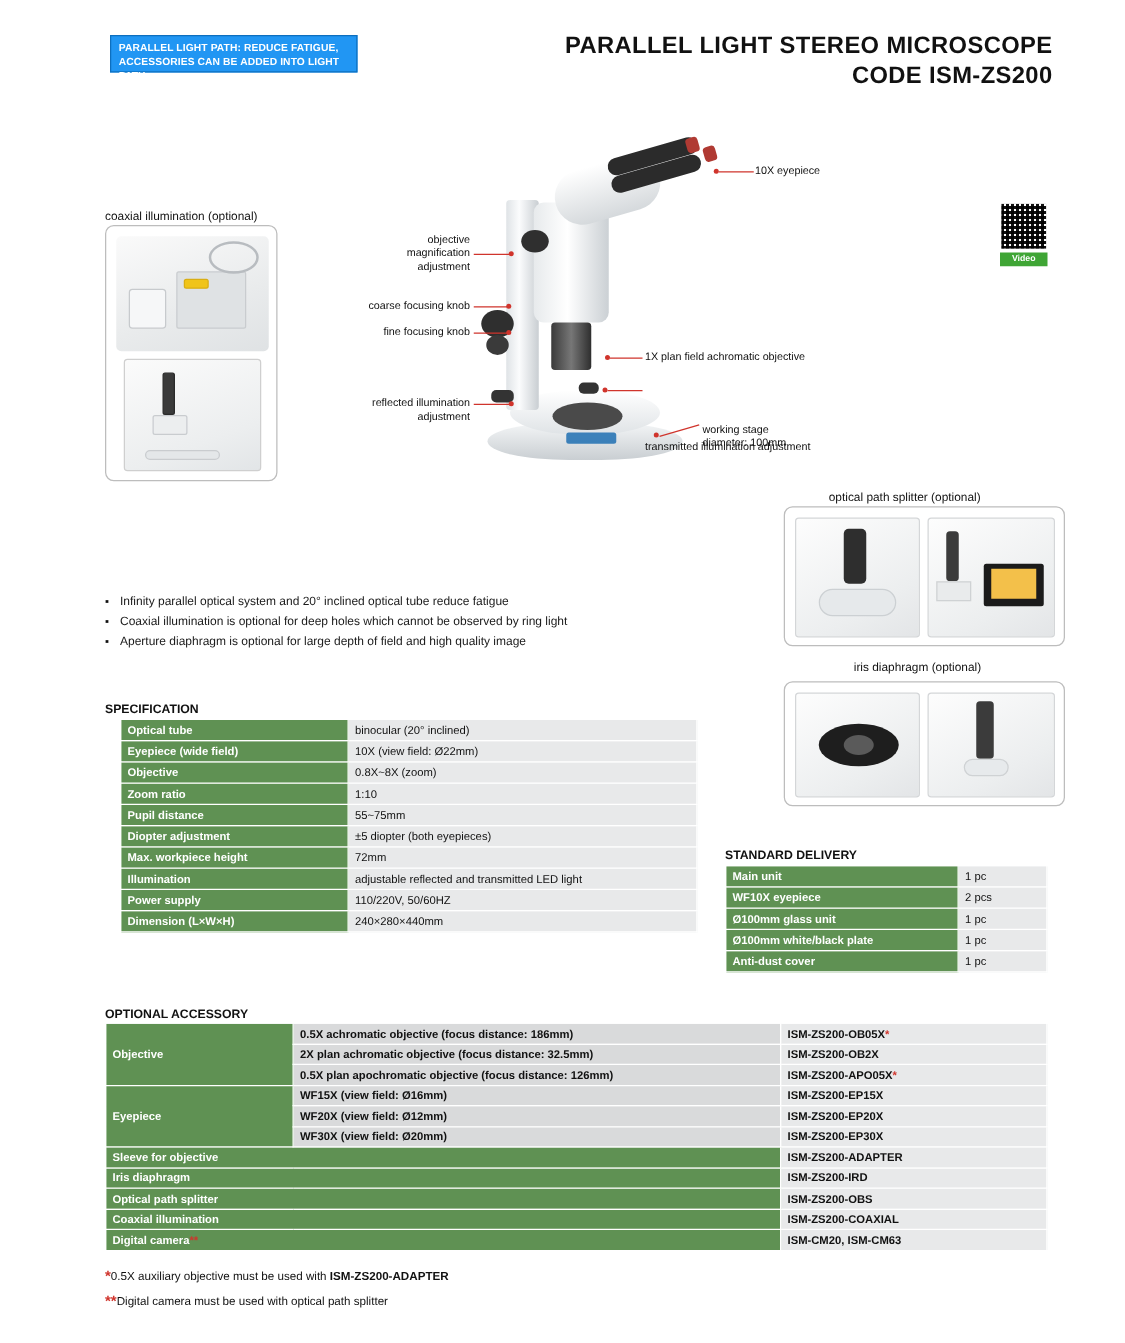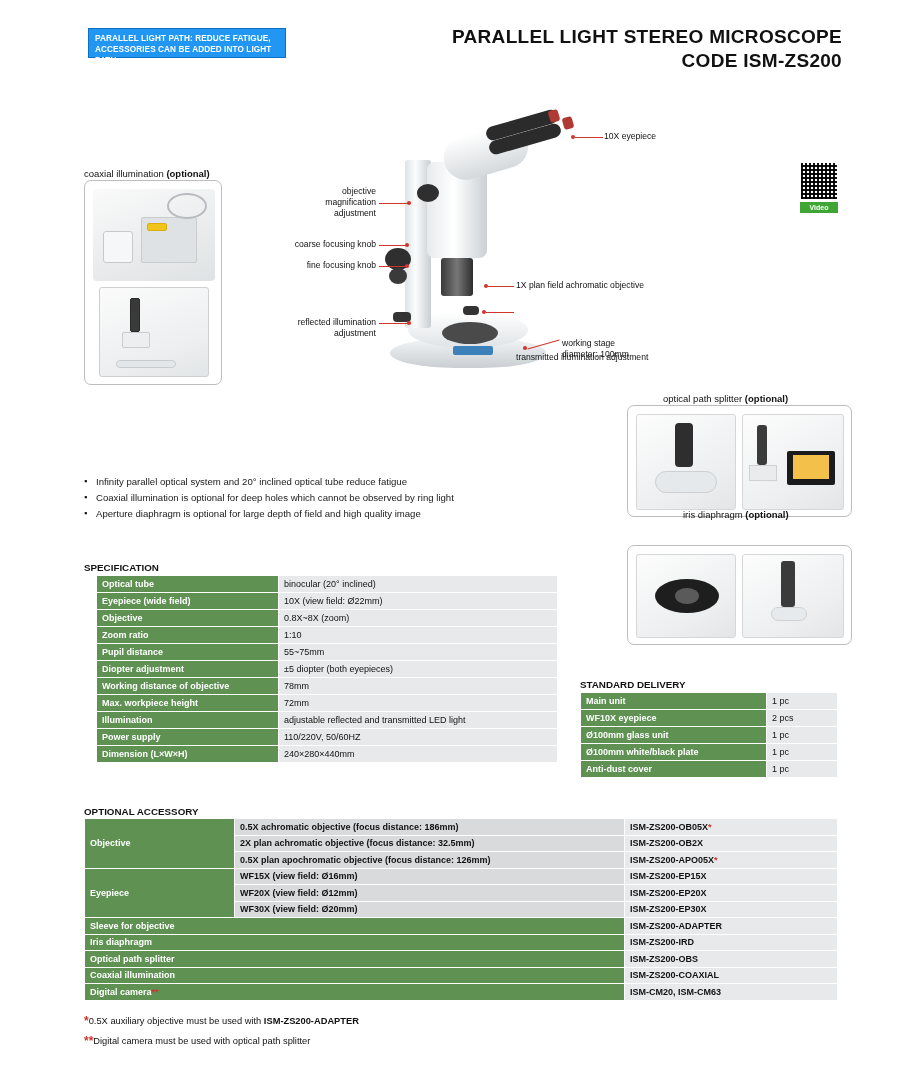--- a/index.html
+++ b/index.html
@@ -30,21 +30,21 @@
   .qr-wrap { position:absolute; right:58px; top:162px; width:42px; }
   .qr { width:38px; height:38px; background:
       repeating-linear-gradient(90deg,#111 0 2px,#fff 2px 4px),
       repeating-linear-gradient(0deg,#111 0 2px,#fff 2px 4px);
       background-blend-mode: multiply; border:1px solid #fff;}
   .qr-label { margin-top:2px; width:38px; height:11px; background:#3fa535; color:#fff;
      font-size:7px; font-weight:bold; text-align:center; line-height:11px; }
 
   
   .panel-label { font-size:9.5px; color:#111; }
-  .panel-label b { font-weight:bold; }
+  .panel-label b { font-weight:normal; }
   #coax-label { position:absolute; left:84px; top:168px; }
   .coax-box { position:absolute; left:84px; top:180px; width:138px; height:205px;
      border:1px solid #bdbdbd; border-radius:7px; background:#fff; }
   .coax-top { left:8px; top:8px; width:122px; height:92px; border-radius:4px;
      background:linear-gradient(160deg,#fafafa 0%,#e9ebec 60%,#dfe2e4 100%); position:absolute;}
   .coax-bot { left:14px; top:106px; width:110px; height:90px; border:1px solid #cfcfcf; border-radius:3px;
      background:linear-gradient(160deg,#fbfbfb 0%,#eceeef 70%,#e2e5e7 100%); position:absolute;}
   .mini-box { position:absolute; background:#e3e6e8; border:1px solid #c9cccf; border-radius:2px;}
   .mini-cyl { position:absolute; background:#f6f7f8; border:1px solid #c7cacd; border-radius:3px;}
   .mini-cable { position:absolute; border:2px solid #b8bcc0; border-radius:50%; background:transparent;}
@@ -63,21 +63,21 @@
 
   
   .bullets { position:absolute; left:84px; top:474px; width:520px; font-size:9.6px; line-height:16px; }
   .bullets div { padding-left:12px; position:relative; }
   .bullets div:before { content:"\25AA"; position:absolute; left:0; top:-1px; font-size:9px; color:#111; }
 
   
   #ops-label { position:absolute; left:663px; top:393px; }
   .ops-box { position:absolute; left:627px; top:405px; width:225px; height:112px;
      border:1px solid #bdbdbd; border-radius:7px; background:#fff; }
-  #iris-label { position:absolute; left:683px; top:509px; }
+  #iris-label { position:absolute; left:683px; top:529px; }
   .iris-box { position:absolute; left:627px; top:545px; width:225px; height:100px;
      border:1px solid #bdbdbd; border-radius:7px; background:#fff; }
   .inner-img { position:absolute; border:1px solid #d4d6d8; border-radius:3px;
      background:linear-gradient(150deg,#fdfdfd,#eceeef 70%,#e3e5e7); }
 
   
   .sec-title { font-size:9.8px; font-weight:bold; color:#111; }
   #spec-title { position:absolute; left:84px; top:562px; }
   table { border-collapse:collapse; font-size:9px; }
   .spec-table { position:absolute; left:84px; top:575px; width:462px;margin-left:12px; }
@@ -252,24 +252,20 @@
         </tr>
       <tr>
           <td class="k">Pupil distance</td>
           <td class="v">55~75mm</td>
         </tr>
       <tr>
           <td class="k">Diopter adjustment</td>
           <td class="v">±5 diopter (both eyepieces)</td>
         </tr>
       <tr>
-          <td class="k">Working distance of objective</td>
-          <td class="v">78mm</td>
-        </tr>
-      <tr>
           <td class="k">Max. workpiece height</td>
           <td class="v">72mm</td>
         </tr>
       <tr>
           <td class="k">Illumination</td>
           <td class="v">adjustable reflected and transmitted LED light</td>
         </tr>
       <tr>
           <td class="k">Power supply</td>
           <td class="v">110/220V, 50/60HZ</td>

